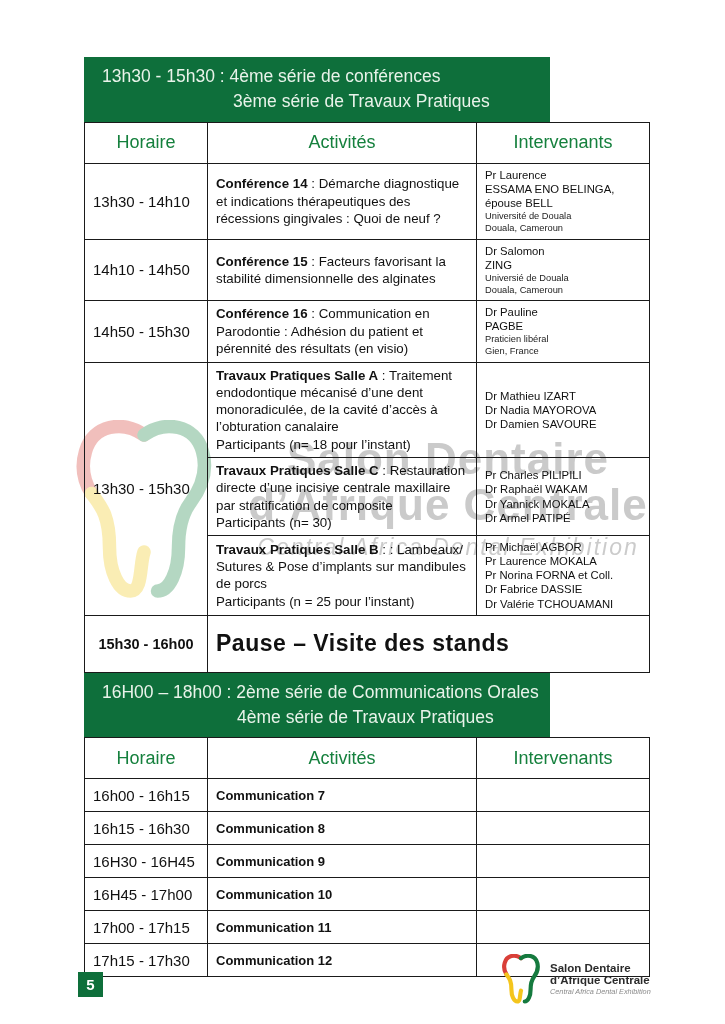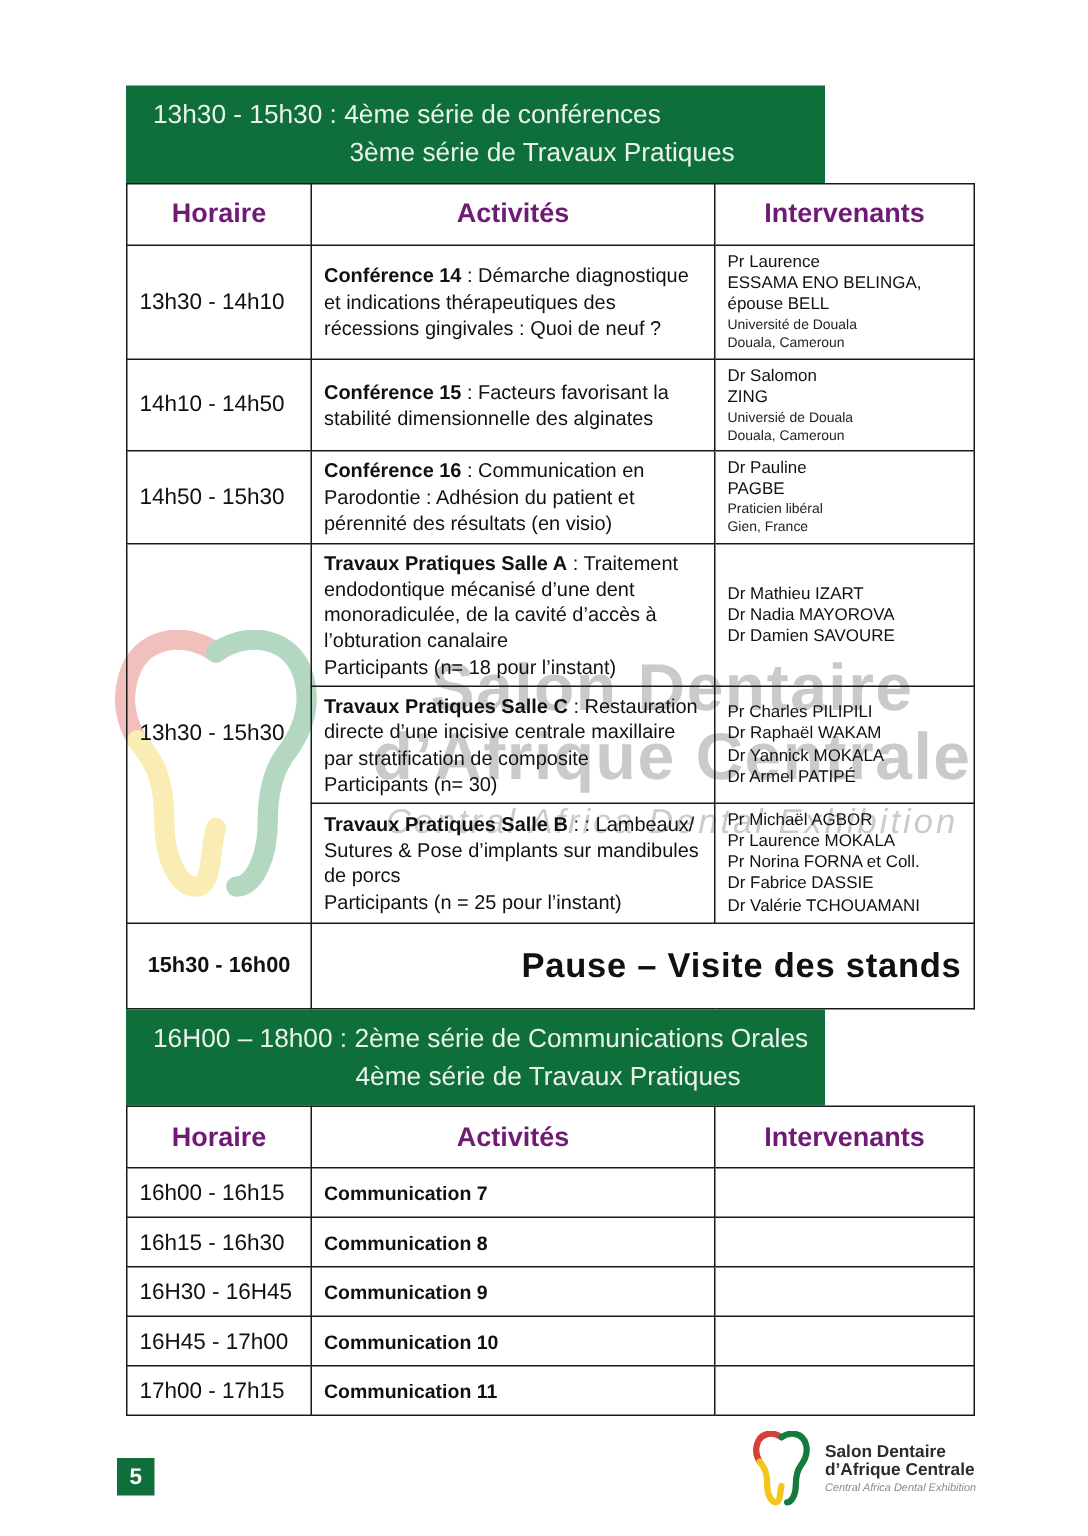--- a/index.html
+++ b/index.html
@@ -44,35 +44,35 @@
     border-collapse:collapse;table-layout:fixed;
     background:transparent;
   }
   table.sched td,table.sched th{
     border:1.5px solid #1a1a1a;
     padding:4px 8px;vertical-align:middle;
     background:transparent;
     overflow:hidden;
   }
   th.colhead{
-    background:#f8c72b;color:#701a75;
-    font-size:18px;font-weight:bold;text-align:center;
+    background:#f8c72b;color:#15803d;
+    font-size:18px;font-weight:normal;text-align:center;
     height:32px;
   }
   td.time{
     text-align:left;font-size:15px;white-space:nowrap;
   }
   td.act{font-size:13.3px;line-height:1.3;padding:5px 10px;}
   td.act .b,{font-weight:bold;}
   .b{font-weight:bold;}
   td.people{padding:4px 6px 4px 9px;}
   .pname{font-size:11.3px;font-weight:normal;line-height:1.25;}
   .paff{font-size:9.3px;line-height:1.25;color:#222;margin-top:1px;}
   td.pausecell{
-    font-size:23px;font-weight:bold;padding-left:24px;letter-spacing:.5px;text-align:right;
+    font-size:23px;font-weight:bold;padding-left:24px;letter-spacing:.5px;
   }
   td.time-b{font-weight:bold;font-size:14.5px;text-align:center;}
   td.commlabel{font-weight:bold;font-size:13px;padding-left:10px;}
   
   tr.h76{height:76px;} tr.h50{height:50px;} tr.h52{height:52px;}
   tr.h86{height:86px;} tr.h74{height:74px;} tr.h70{height:70px;}
   tr.h57{height:57px;margin-left:16px;} tr.h33{height:33px;}
   
   .topgap{height:57px;}
   
@@ -250,20 +250,25 @@
     <tr class="h33">
       <td class="time">16H45 - 17h00</td>
       <td class="commlabel">Communication 10</td>
       <td></td>
     </tr>
     <tr class="h33">
       <td class="time">17h00 - 17h15</td>
       <td class="commlabel">Communication 11</td>
       <td></td>
     </tr>
+    <tr class="h33">
+      <td class="time">17h15 - 17h30</td>
+      <td class="commlabel">Communication 12</td>
+      <td></td>
+    </tr>
   </tbody>
     </table>
 
   <div class="pagebadge">5</div>
 
   <div class="footer-logo">
     <svg class="fl-tooth" viewBox="0 0 100 120" fill="none">
       <path d="M50,10 C36,0 16,3 11,21 C8,31 10,41 15,49" stroke="#d93f38" stroke-width="10" stroke-linecap="round"></path>
       <path d="M50,10 C64,0 84,3 89,21 C93,35 87,47 81,55 C75,63 73,73 73,85 C73,101 67,114 59,114" stroke="#157a3e" stroke-width="10" stroke-linecap="round"></path>
       <path d="M15,49 C21,57 27,63 27,85 C27,101 33,114 41,114 C49,114 47,97 50,88" stroke="#f4c51d" stroke-width="10" stroke-linecap="round"></path>

